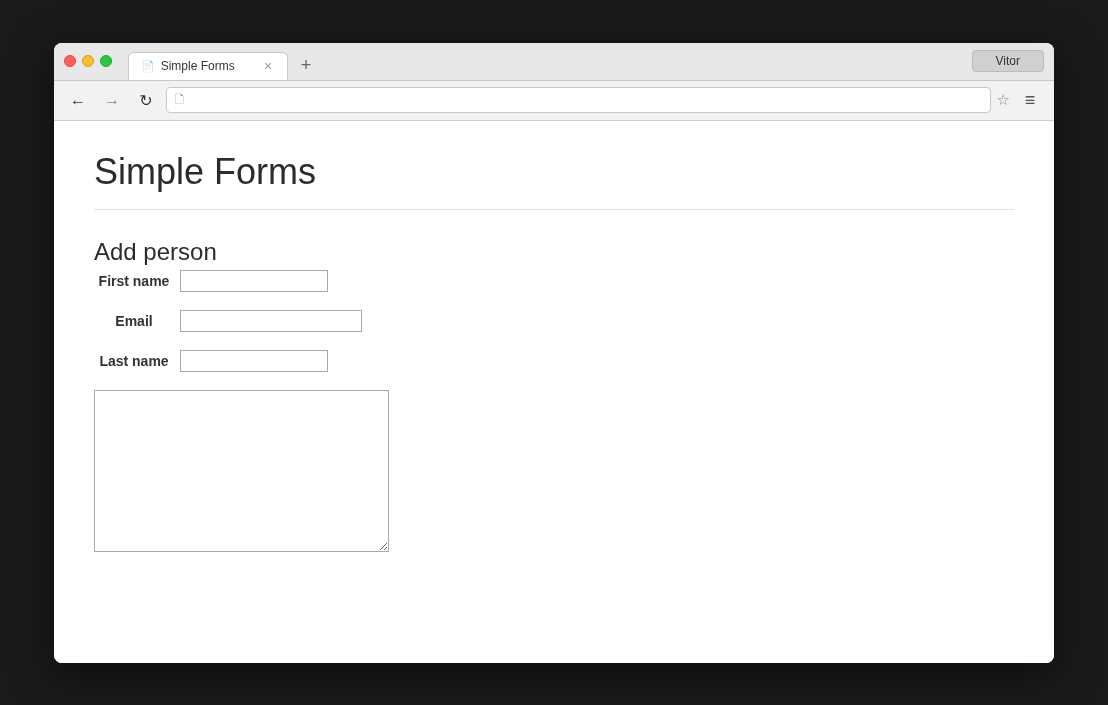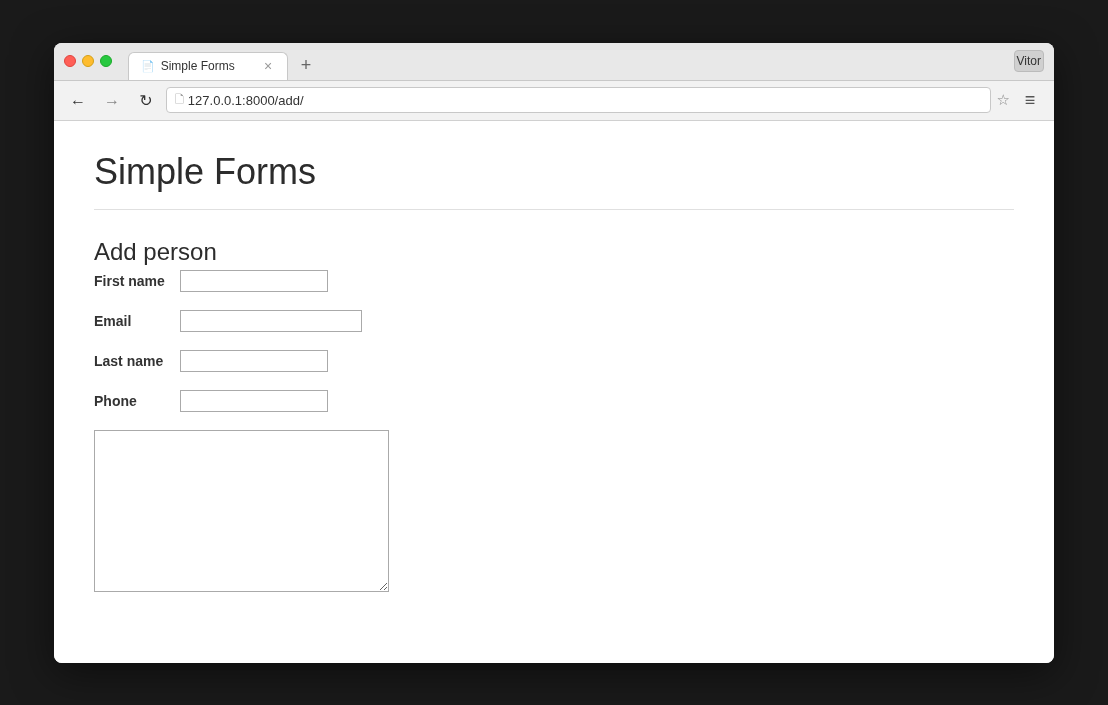--- a/index.html
+++ b/index.html
@@ -117,21 +117,21 @@
     }
 
     .profile-btn {
       position: absolute;
       right: 10px;
       top: 50%;
       transform: translateY(-50%);
       background: #d0d0d0;
       border: 1px solid #bbb;
       border-radius: 4px;
-      padding: 3px 2px;
+      padding: 3px 23px;
       font-size: 12px;
       color: #333;
       cursor: pointer;
     }
 
     
     .nav-bar {
       background: #f2f2f2;
       height: 40px;
       display: flex;
@@ -231,21 +231,21 @@
       display: flex;
       align-items: center;
       margin-bottom: 18px;
     }
 
     .form-label {
       font-size: 14px;
       color: #333;
       font-weight: 600;
       min-width: 80px;
-      text-align: left;
+      text-align: center;
       margin-right: 6px;
     }
 
     .form-input {
       border: 1px solid #aaa;
       background: #fff;
       padding: 3px 4px;
       font-size: 13px;
       outline: none;
     }
@@ -292,21 +292,20 @@
     </div>
     <button class="profile-btn">Vitor</button>
   </div>
 
   <div class="nav-bar">
     <button class="nav-btn active">←</button>
     <button class="nav-btn">→</button>
     <button class="nav-btn active">↻</button>
     <div class="address-bar">
       <span class="address-icon">🗋</span>
-      <span class="address-text">127.0.0.1:8000/add/</span>
     </div>
     <button class="star-btn">☆</button>
     <button class="menu-btn">≡</button>
   </div>
 
   <div class="page-content">
     <h1 class="page-title">Simple Forms</h1>
 
     <h2 class="form-section-title">Add person</h2>
 
@@ -318,23 +317,19 @@
     <div class="form-group">
       <label class="form-label">Email</label>
       <input class="form-input input-email" type="text" style="">
     </div>
 
     <div class="form-group">
       <label class="form-label">Last name</label>
       <input class="form-input input-lastname" type="text" style="">
     </div>
 
-    <div class="form-group">
-      <label class="form-label">Phone</label>
-      <input class="form-input input-phone" type="text" style="">
-    </div>
 
     <div class="textarea-group">
       <textarea class="form-textarea" style=""></textarea>
     </div>
   </div>
 
 </div>
 
 </body></html>

